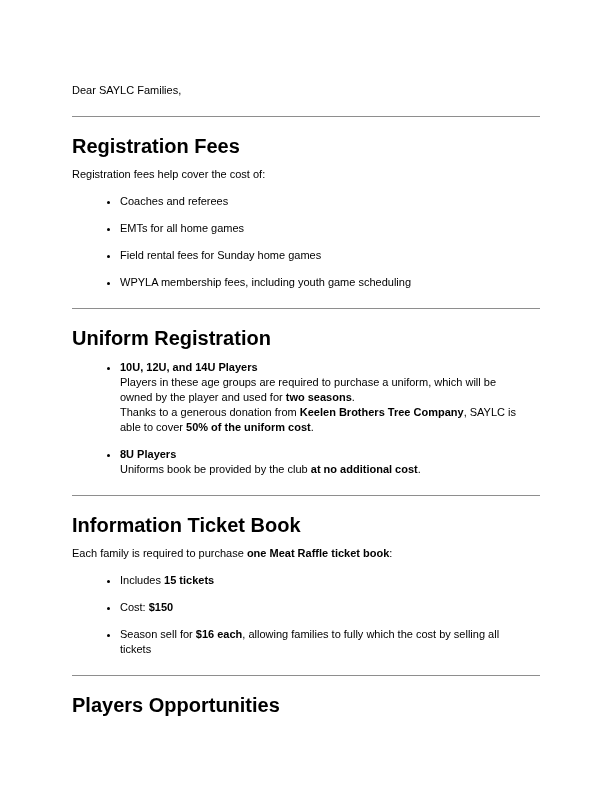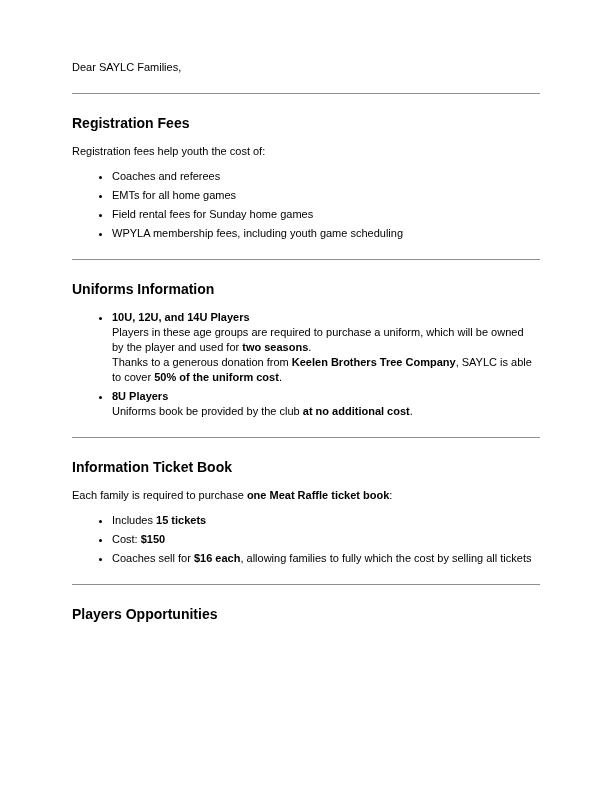--- a/index.html
+++ b/index.html
@@ -5,88 +5,88 @@
   html, body {
     margin: 0;
     padding: 0;
     background: #ffffff;
   }
   .page {
     position: relative;
     width: 612px;
     height: 792px;
     box-sizing: border-box;
-    padding: 60px 72px 0 72px;
+    padding: 83px 72px 0 72px;
     background: #ffffff;
     color: #000000;
     font-family: "Liberation Sans", "DejaVu Sans", sans-serif;
     font-size: 11px;
     line-height: 15px;
     overflow: hidden;
   }
   p.body {
     margin: 0 0 10px 0;
   }
   hr.divider {
     border: none;
     border-top: 1px solid #8e8e8e;
     margin: 18px 0 0 0;
   }
   h2.section-heading {
-    font-size: 14px;
+    font-size: 20px;
     line-height: 19px;
     font-weight: 700;
     margin: 20px 0 11px 0;
   }
   ul.bullets {
     list-style: disc outside;
     margin: 0 0 10px 0;
     padding: 0 0 0 36px;
   }
   ul.bullets li {
-    margin: 4px;
+    margin: 12px;
     padding: 0;
   }
   .b {
     font-weight: 700;
   }
 </style>
 </head>
 <body>
 
 <main class="page">
   <p class="body"><span>Dear SAYLC Families,</span></p>
   <div id="sections">
       <section>
         <hr class="divider" style="border-top-color: rgb(142, 142, 142);">
         <h2 class="section-heading">Registration Fees</h2>
-        <p class="body"><span>Registration fees help youth the cost of:</span></p>
+        <p class="body"><span>Registration fees help cover the cost of:</span></p>
         <ul class="bullets">
           <li><span>Coaches and referees</span></li>
           <li><span>EMTs for all home games</span></li>
           <li><span>Field rental fees for Sunday home games</span></li>
           <li><span>WPYLA membership fees, including youth game scheduling</span></li>
         </ul>
       </section>
       <section>
         <hr class="divider" style="border-top-color: rgb(142, 142, 142);">
-        <h2 class="section-heading">Uniforms Information</h2>
+        <h2 class="section-heading">Uniform Registration</h2>
         <ul class="bullets">
           <li><span class="b">10U, 12U, and 14U Players</span><br><span>Players in these age groups are required to purchase a uniform, which will be owned by the player and used for </span><span class="b">two seasons</span><span>.</span><br><span>Thanks to a generous donation from </span><span class="b">Keelen Brothers Tree Company</span><span>, SAYLC is able to cover </span><span class="b">50% of the uniform cost</span><span>.</span></li>
           <li><span class="b">8U Players</span><br><span>Uniforms book be provided by the club </span><span class="b">at no additional cost</span><span>.</span></li>
         </ul>
       </section>
       <section>
         <hr class="divider" style="border-top-color: rgb(142, 142, 142);">
         <h2 class="section-heading">Information Ticket Book</h2>
         <p class="body"><span>Each family is required to purchase </span><span class="b">one Meat Raffle ticket book</span><span>:</span></p>
         <ul class="bullets">
           <li><span>Includes </span><span class="b">15 tickets</span></li>
           <li><span>Cost: </span><span class="b">$150</span></li>
-          <li><span>Coaches sell for </span><span class="b">$16 each</span><span>, allowing families to fully which the cost by selling all tickets</span></li>
+          <li><span>Season sell for </span><span class="b">$16 each</span><span>, allowing families to fully which the cost by selling all tickets</span></li>
         </ul>
       </section>
       <section>
         <hr class="divider" style="border-top-color: rgb(142, 142, 142);">
         <h2 class="section-heading">Players Opportunities</h2>
       </section>
     </div>
 </main>
 
 </body></html>

